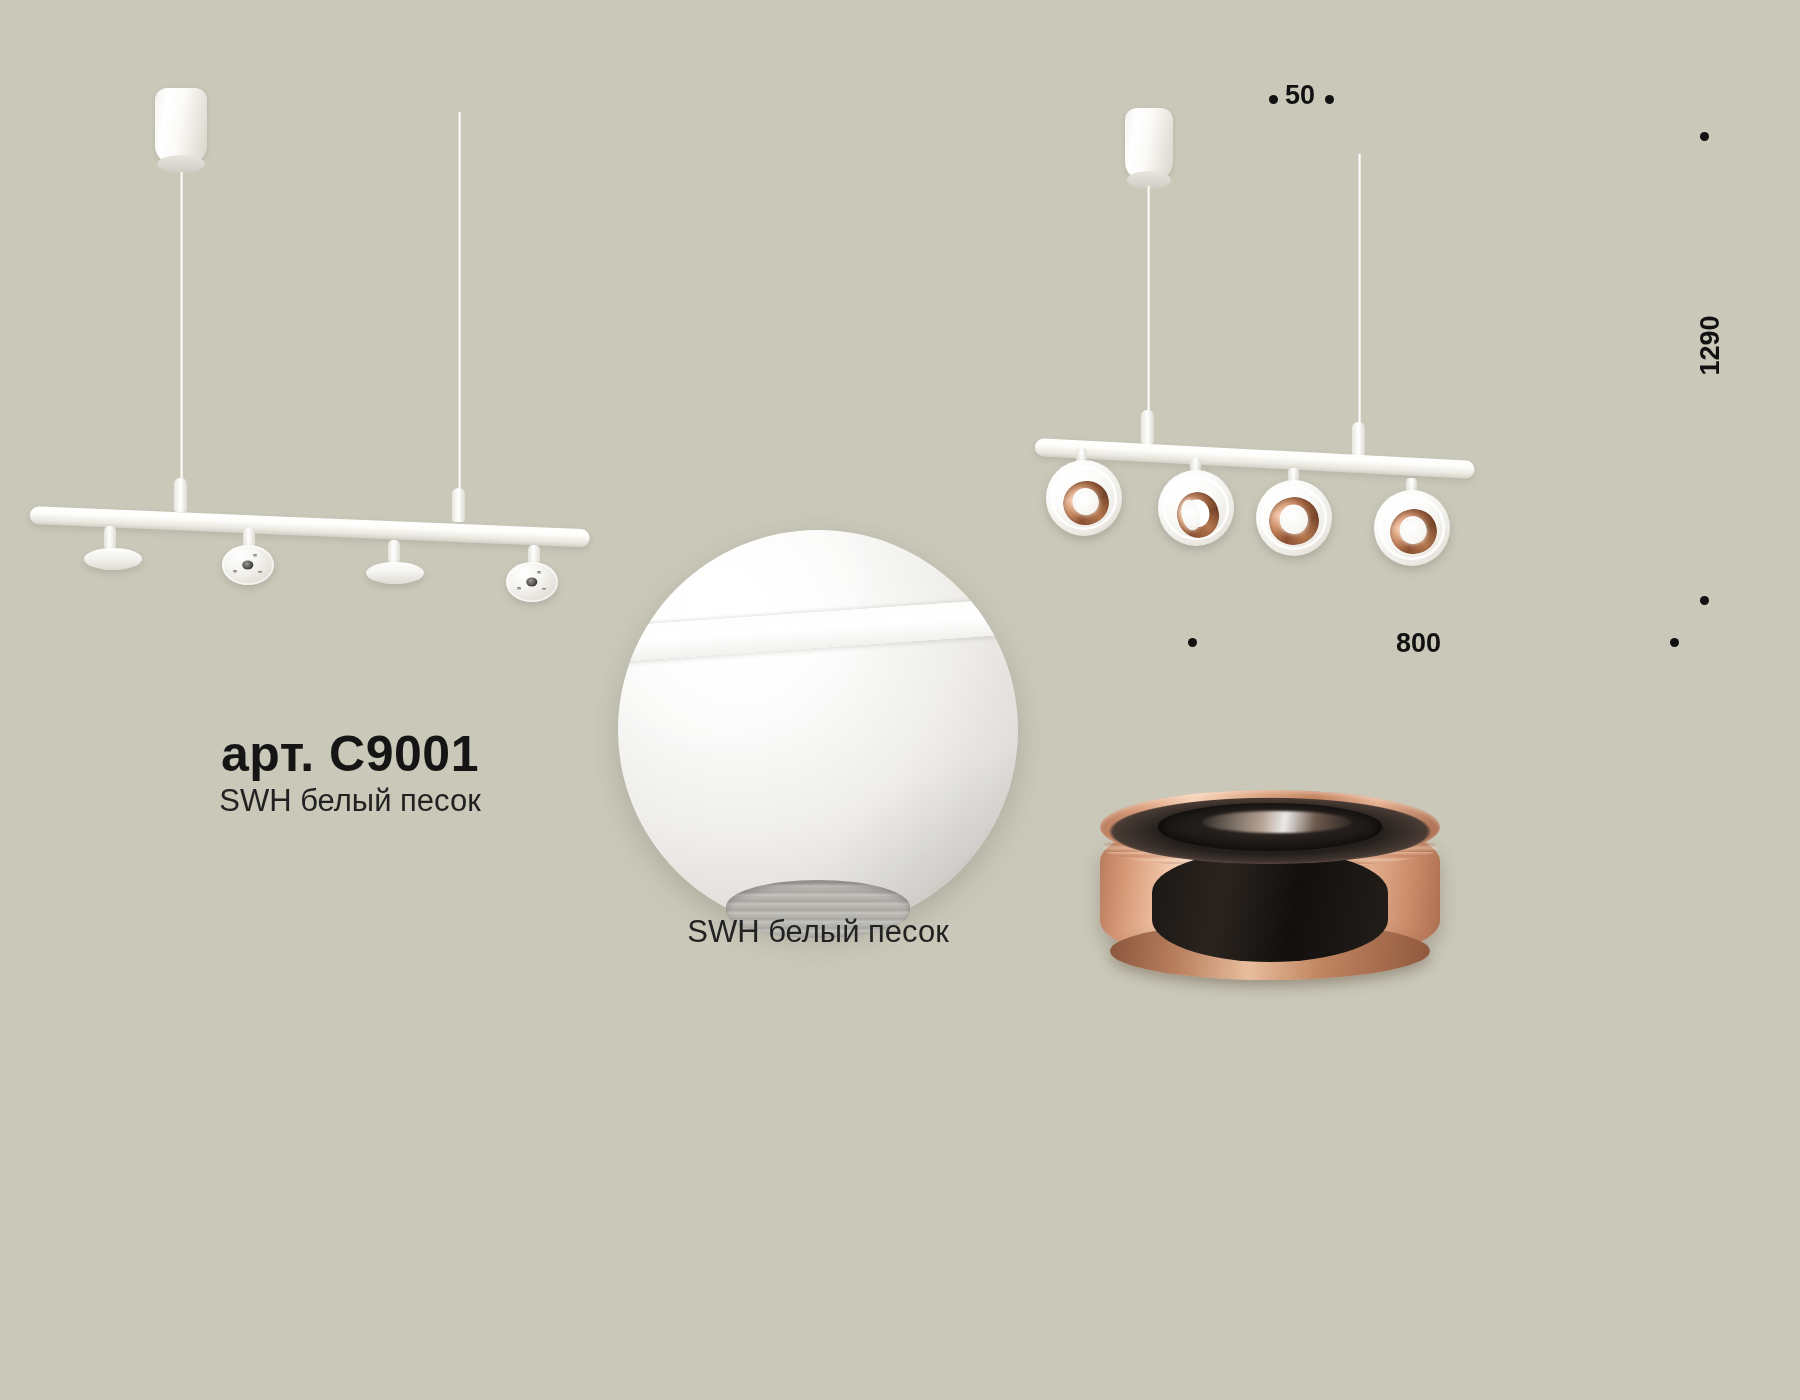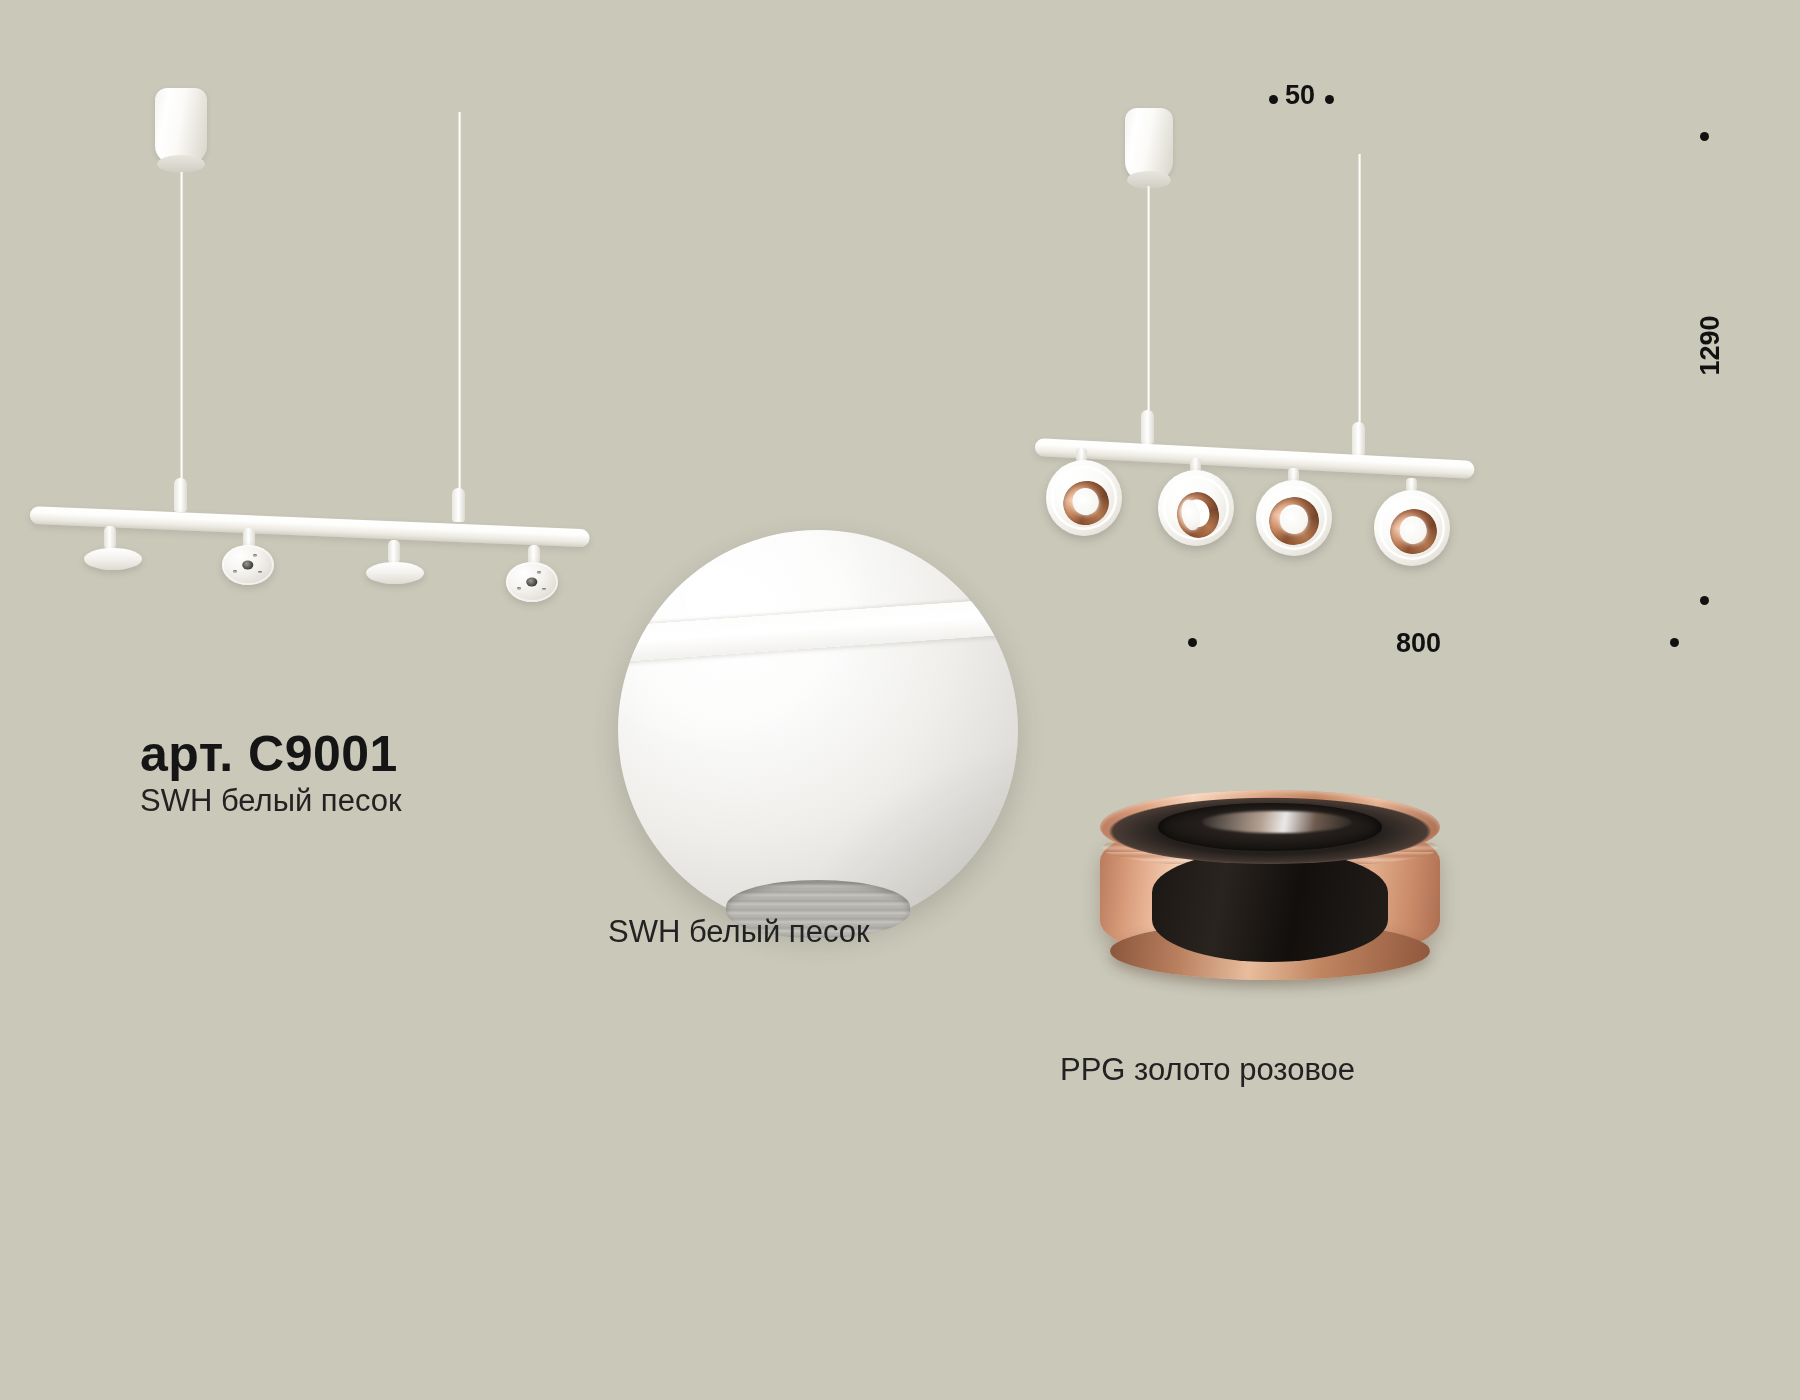--- a/index.html
+++ b/index.html
@@ -14,21 +14,21 @@
 
   
   .art-code {
     font-size:50px; font-weight:bold; color:#151515;
     letter-spacing:0.5px; white-space:nowrap; line-height:1.05;
   }
   .art-desc {
     font-size:31px; font-weight:normal; color:#222;
     white-space:nowrap; line-height:1.3;
   }
-  .label-block { position:absolute; }
+  .label-block { position:absolute; text-align:center; }
 
   
   .dim-text {
     position:absolute; font-size:27px; font-weight:bold;
     color:#111; white-space:nowrap;
   }
   .dim-vert { transform:rotate(-90deg); transform-origin:center center; }
   .dim-dot {
     position:absolute; width:9px; height:9px; border-radius:50%;
     background:#111;
@@ -309,16 +309,15 @@
     <div id="ring-grooves"></div>
     <div id="ring-bottomedge"></div>
     <div id="ring-innerwall"></div>
     <div id="ring-top">
       <div class="inner-dark"></div>
       <div class="inner-spec"></div>
     </div>
   </div>
 
   <div class="label-block" style="left:1060px; top:1050px; width:420px;">
-    <div class="art-desc">PPG золото розовое</div>
   </div>
 
 </div>
 
 </body></html>

